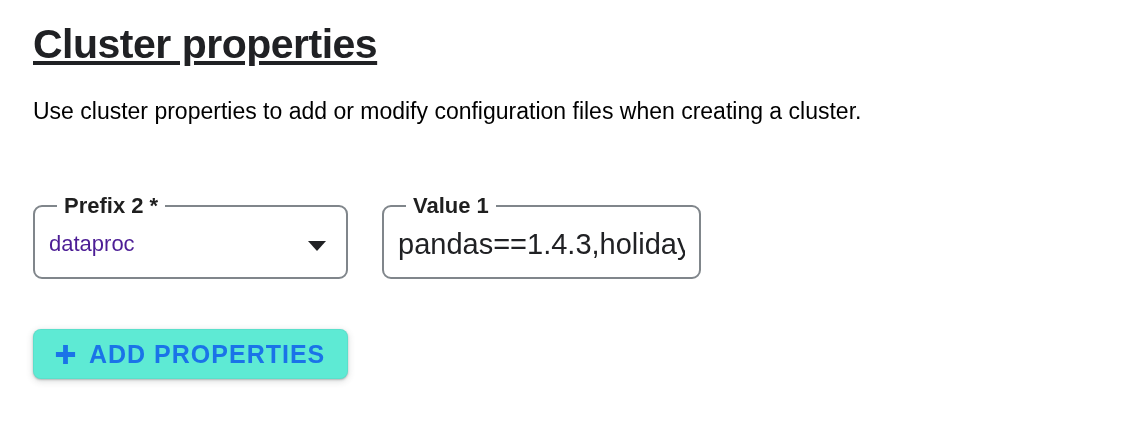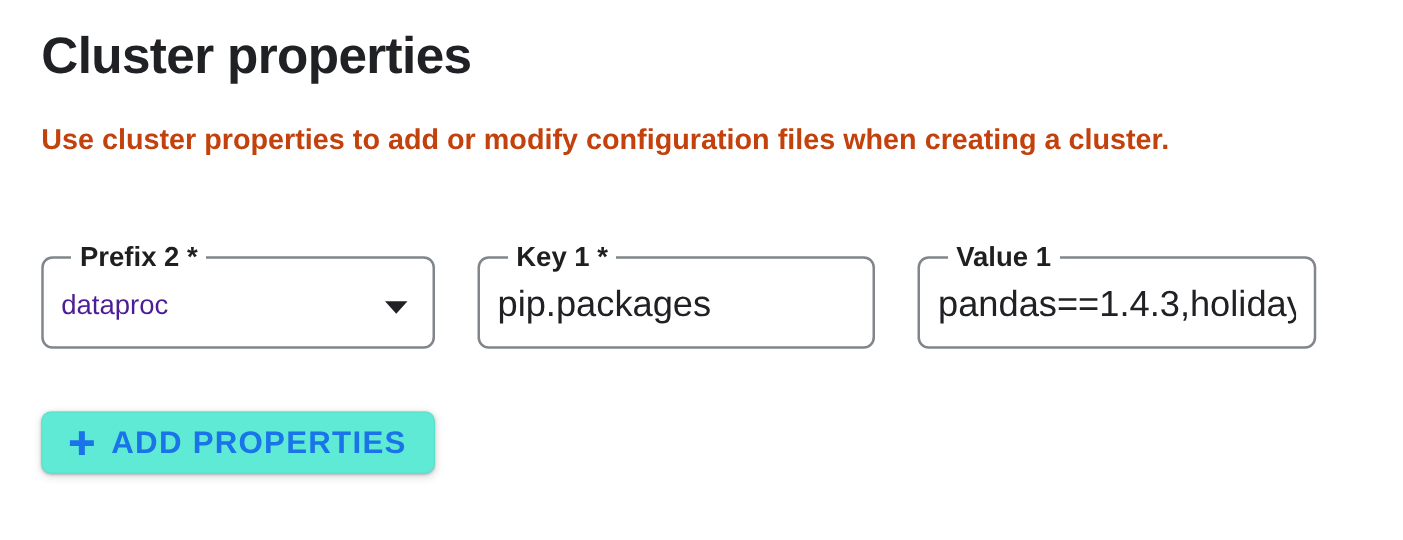--- a/index.html
+++ b/index.html
@@ -15,27 +15,28 @@
   .container { padding: 22px 0 0 33px; }
 
   h1.section-title {
     margin: 0;
     font-size: 41px;
     line-height: 45px;
     font-weight: 700;
     letter-spacing: -0.5px;
     color: #202124;
     white-space: nowrap;
+    text-decoration: underline;
   }
   p.section-desc {
     margin: 30px 0 0 0;
     font-size: 23px;
     line-height: 28px;
-    font-weight: 700;
-    color: #c2410c;
+    font-weight: 400;
+    color: #000000;
     white-space: nowrap;
   }
 
   .fields-row { margin-top: 68px; display: flex; align-items: flex-start; }
 
   fieldset.field {
     margin: 0;
     padding: 0 14px;
     border: 2px solid #80868b;
     border-radius: 9px;
@@ -123,24 +124,20 @@
   <div class="fields-row">
 
     <fieldset class="field field-prefix">
       <legend class="field-label">Prefix 2 *</legend>
       <div class="select-row">
         <span class="select-value">dataproc</span>
         <span class="caret-down"></span>
       </div>
     </fieldset>
 
-    <fieldset class="field field-key">
-      <legend class="field-label">Key 1 *</legend>
-      <input class="field-input" type="text" value="pip.packages" style="">
-    </fieldset>
 
     <fieldset class="field field-value">
       <legend class="field-label">Value 1</legend>
       <input class="field-input" type="text" value="pandas==1.4.3,holiday" style="">
     </fieldset>
 
   </div>
 
   <button class="add-properties">
     <span class="plus-icon">

